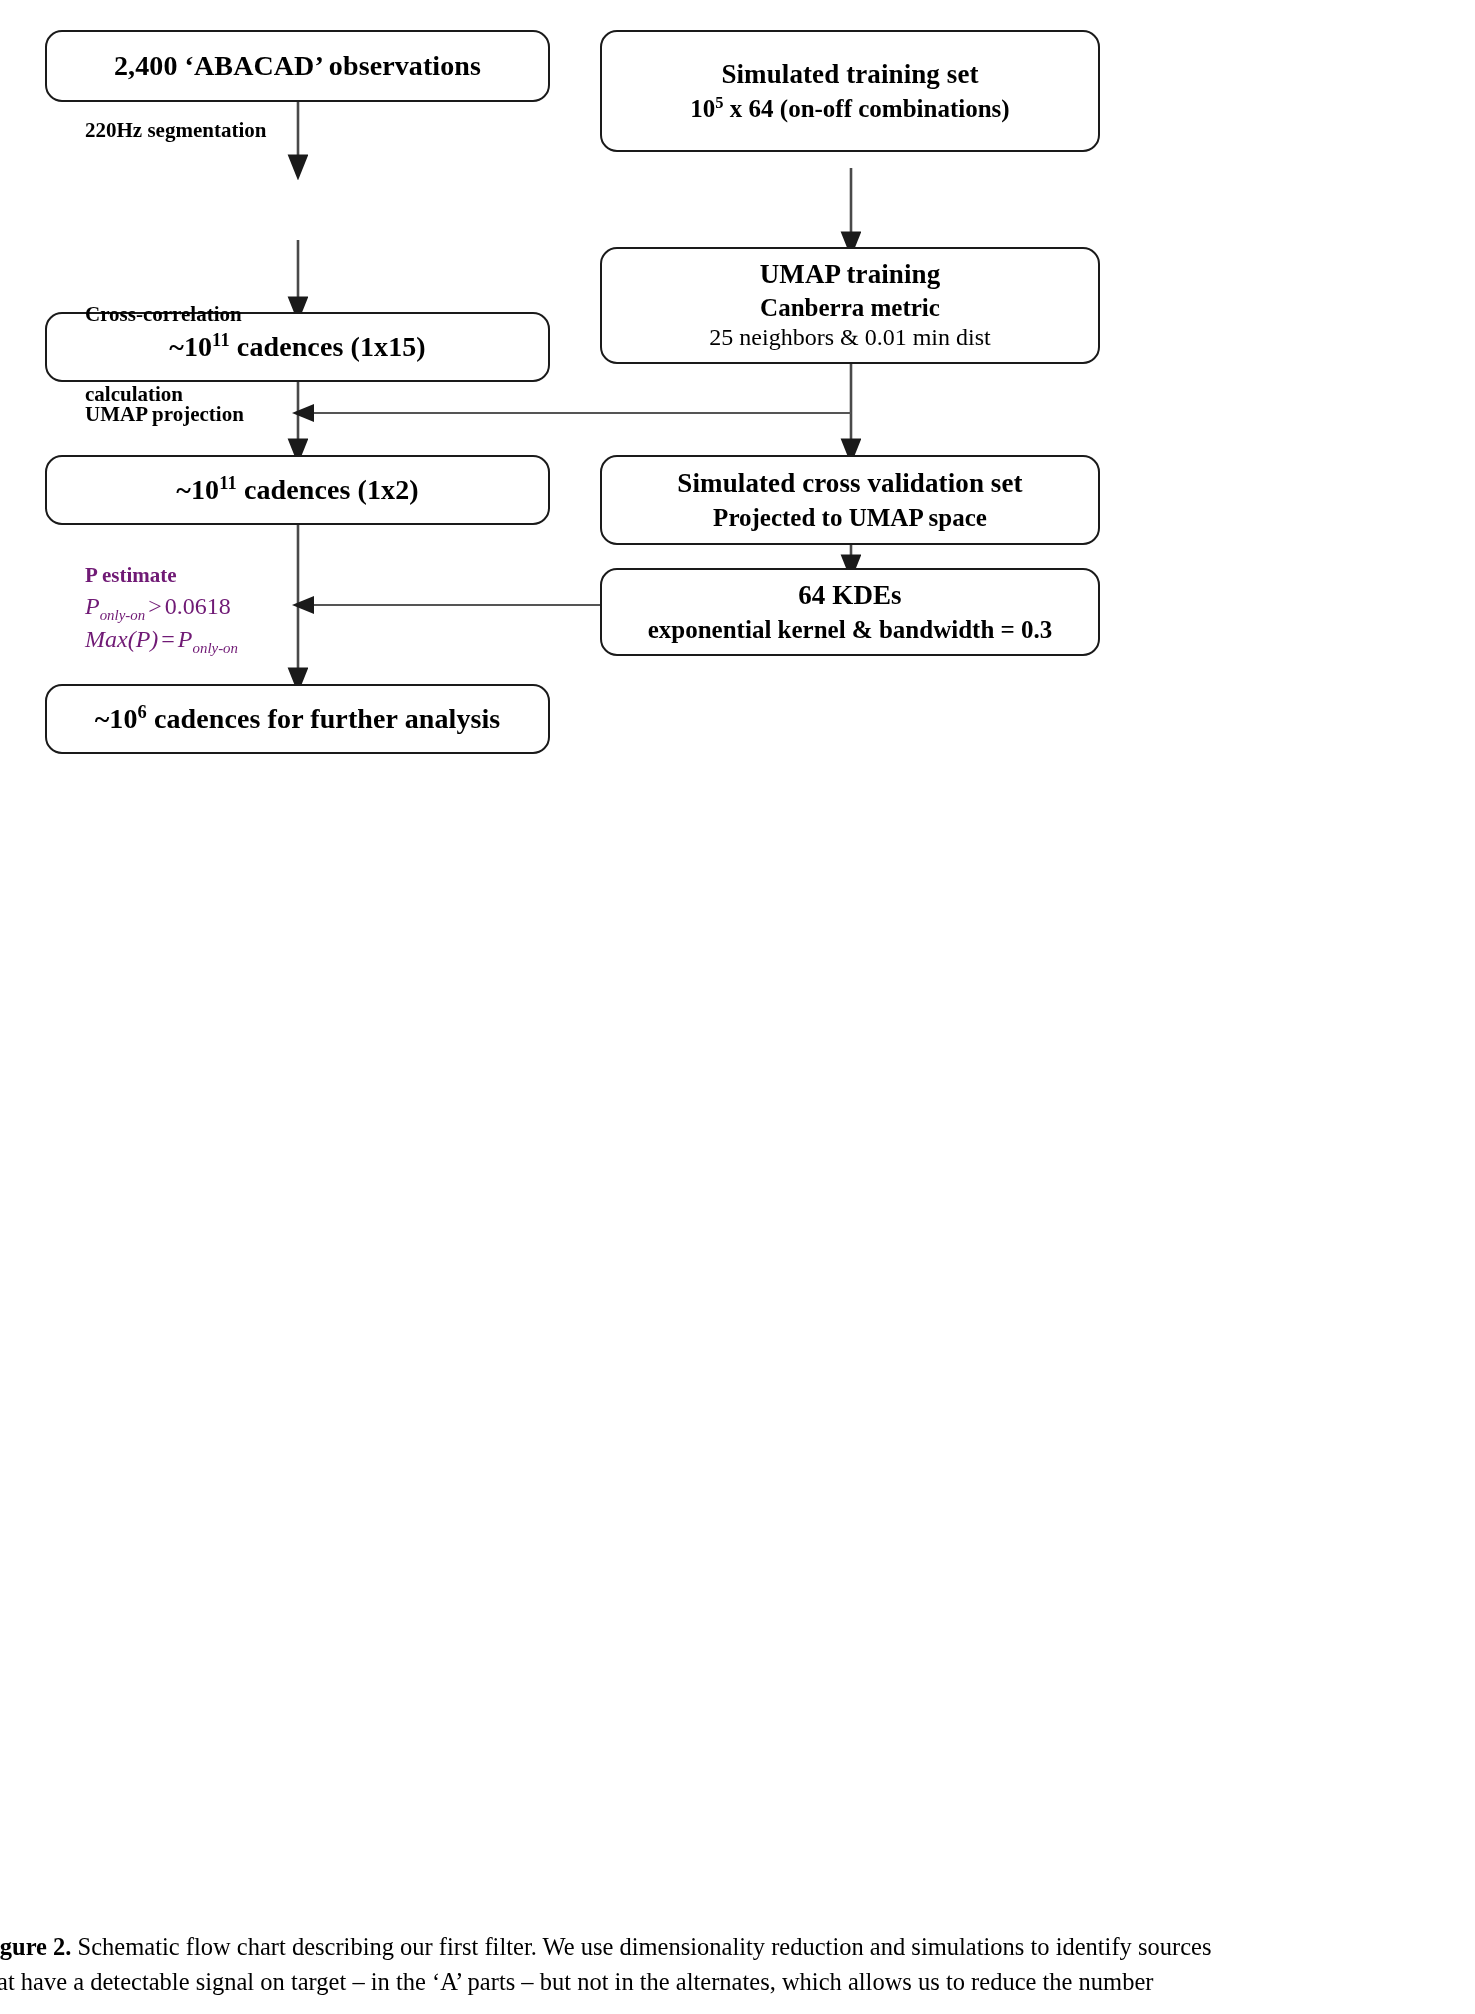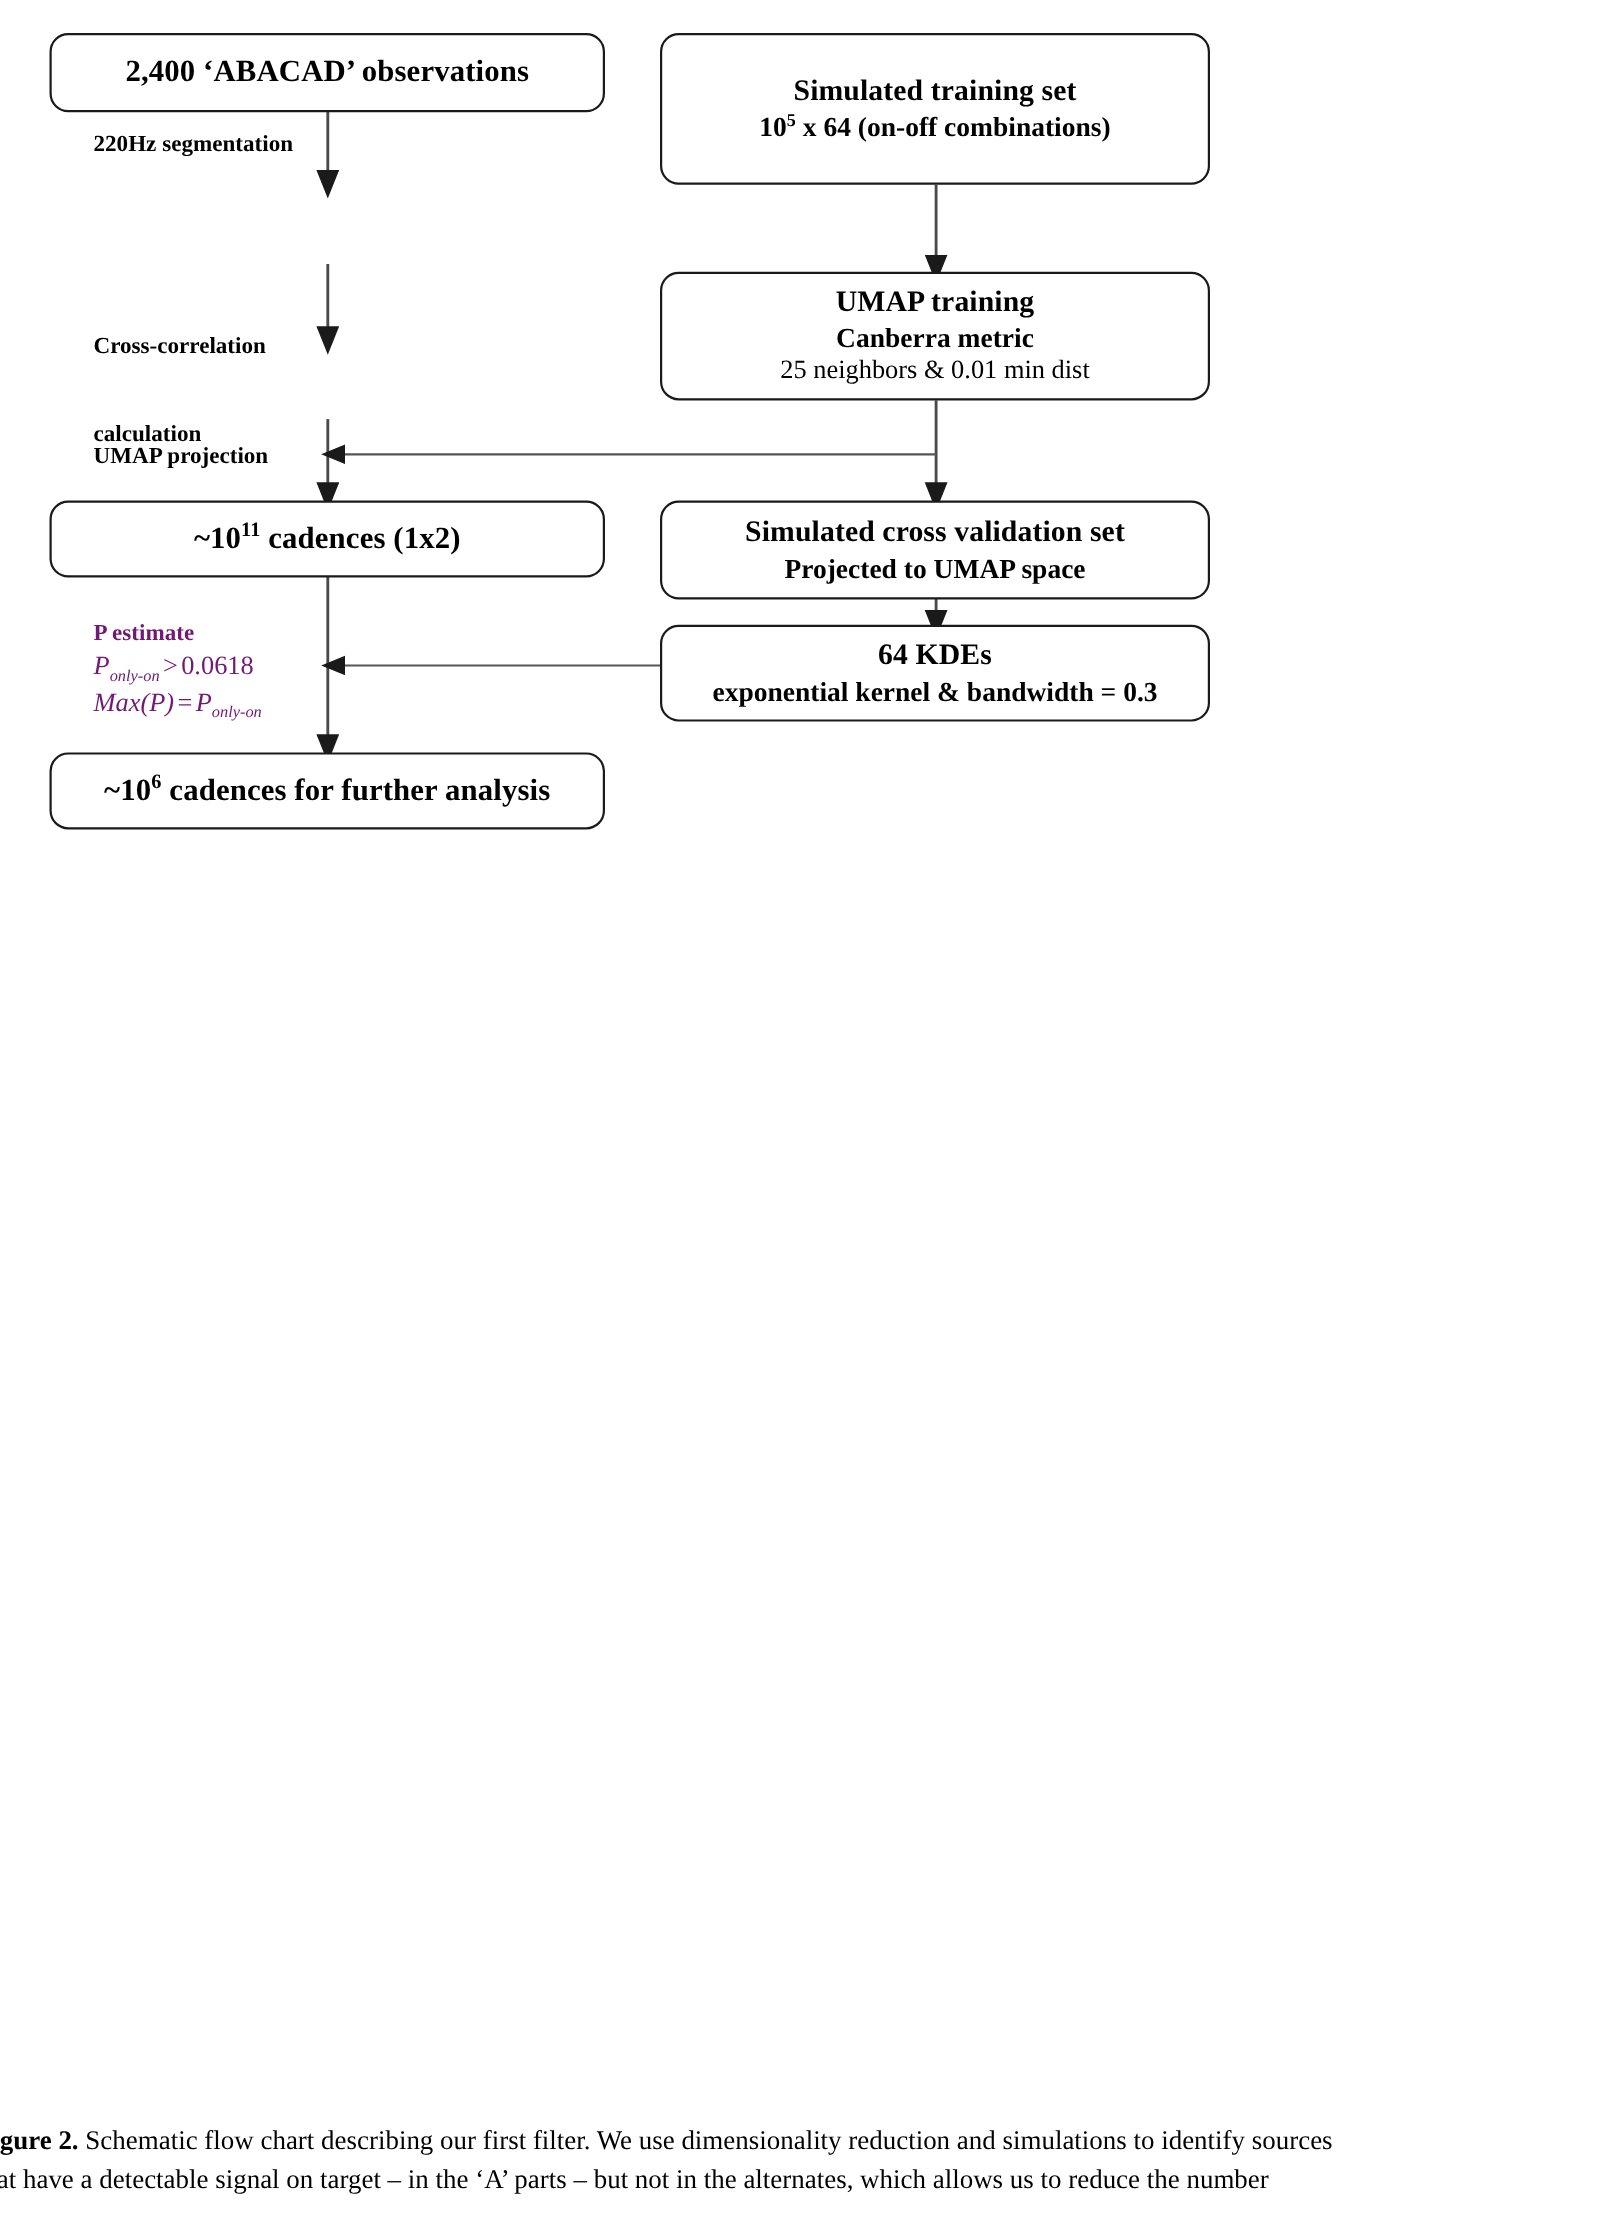--- a/index.html
+++ b/index.html
@@ -160,30 +160,33 @@
       <path d="M851,413 L302,413" marker-end="url(#arrowThin)"></path>
       <path d="M600,605 L302,605" marker-end="url(#arrowThin)"></path>
     </g>
   </svg>
 
   <div class="node single" style="left:45px; top:30px; width:505px; height:72px;">
     <div class="line1">2,400 ‘ABACAD’ observations</div>
   </div>
 
 
+  <div class="node single" style="left:45px; top:312px; width:505px; height:70px;">
+    <div class="line1"><span>~10</span><sup>11</sup><span> cadences (1x15)</span></div>
+  </div>
 
   <div class="node single" style="left:45px; top:455px; width:505px; height:70px;">
     <div class="line1"><span>~10</span><sup>11</sup><span> cadences (1x2)</span></div>
   </div>
 
   <div class="node single" style="left:45px; top:684px; width:505px; height:70px;">
     <div class="line1"><span>~10</span><sup>6</sup><span> cadences for further analysis</span></div>
   </div>
 
-  <div class="node" style="left:600px; top:30px; width:500px; height:138px;">
+  <div class="node" style="left:600px; top:30px; width:500px; height:122px;">
     <div class="line1">Simulated training set</div>
     <div class="line2"><span>10</span><sup>5</sup><span> x 64 (on-off combinations)</span></div>
   </div>
 
   <div class="node" style="left:600px; top:247px; width:500px; height:117px;">
     <div class="line1">UMAP training</div>
     <div class="line2">Canberra metric</div>
     <div class="line3">25 neighbors &amp; 0.01 min dist</div>
   </div>
 

